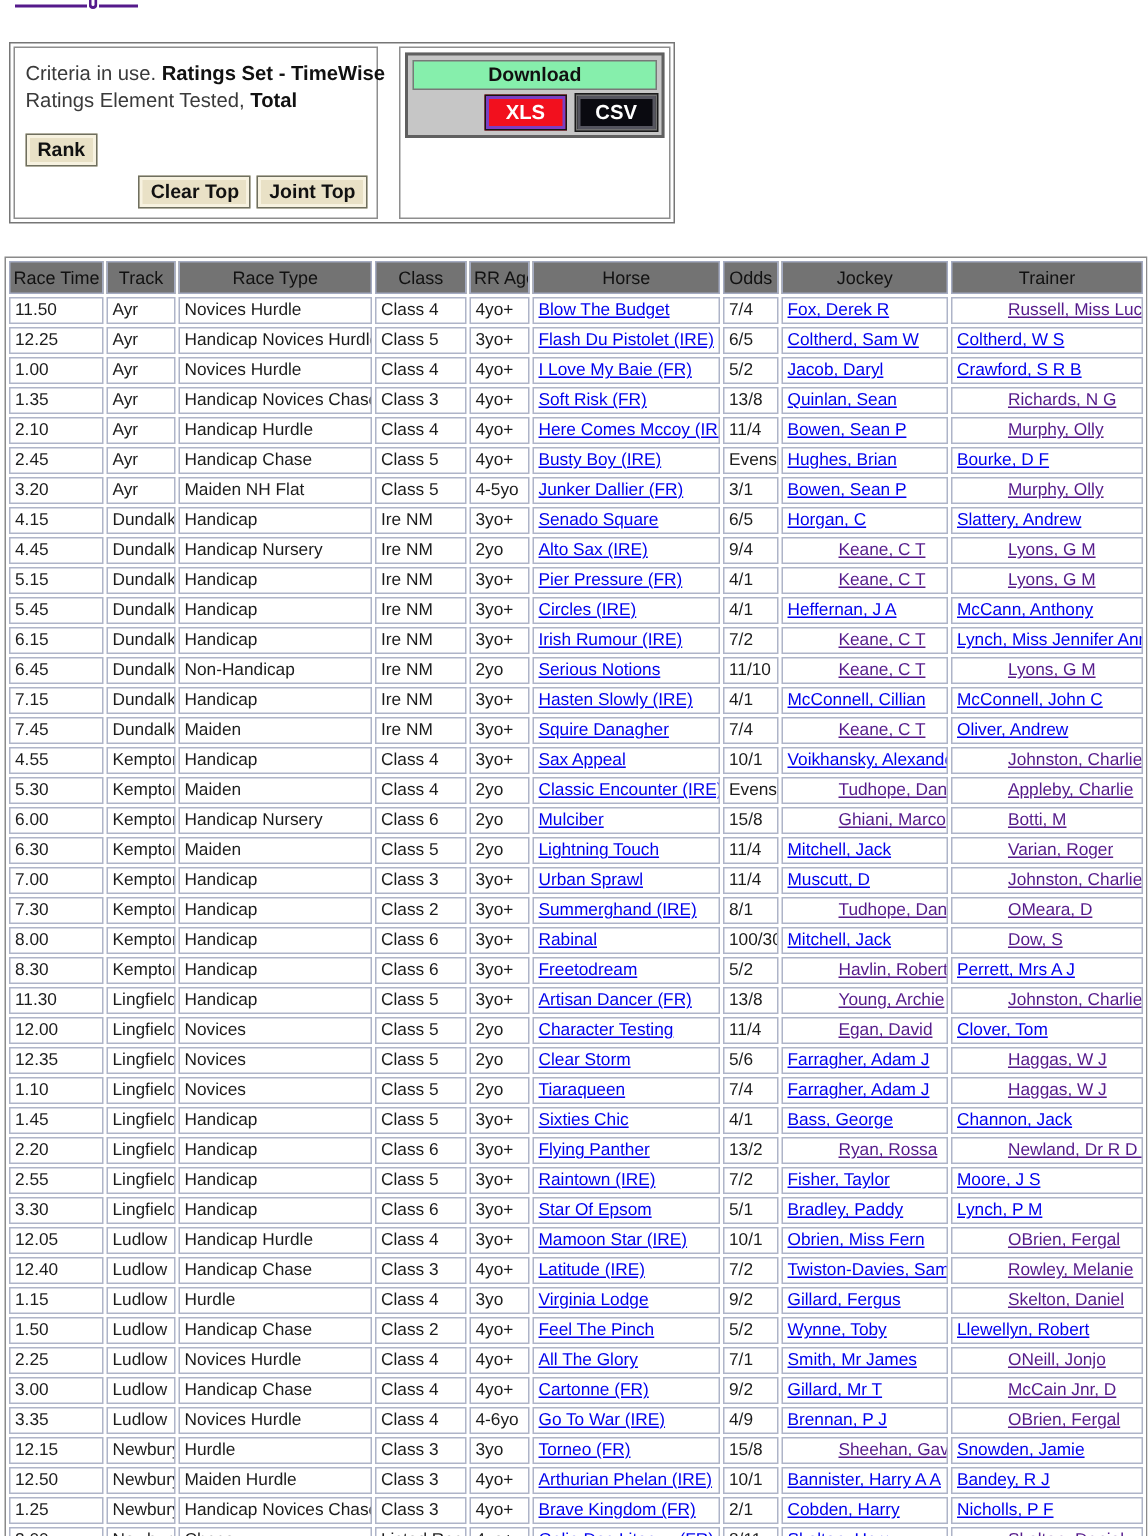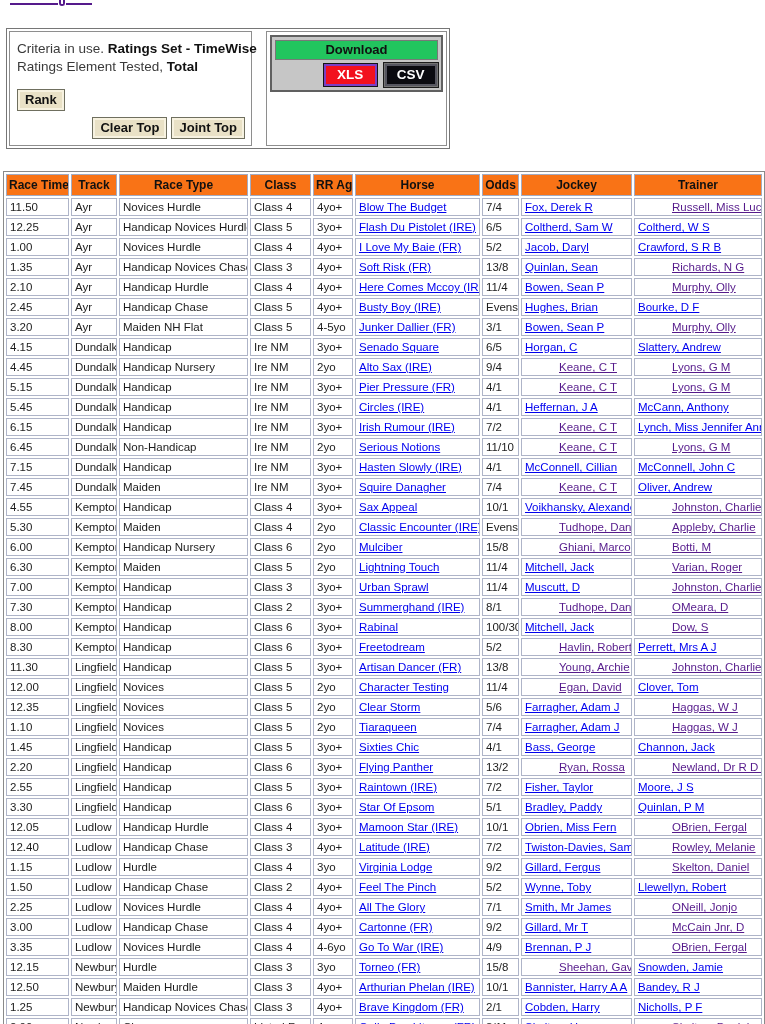--- a/index.html
+++ b/index.html
@@ -20,33 +20,33 @@
   .crit-right { flex:1; padding:3px; }
   .crit-line { font-size:13.5px; line-height:18px; color:#3a3a3a; white-space:nowrap; }
   .crit-line b { color:#111; }
   .btn3d { display:inline-block; font-weight:bold; font-size:13px; color:#111;
            background:#e9e1c6; border:1px solid #6f6f5f; box-shadow:inset 0 0 0 2px #f7f2e0;
            padding:2px 7px 3px; cursor:pointer; font-family:"Liberation Sans", sans-serif; }
   .row-rank { margin-top:13px; }
   .row-tops { margin-top:6px; display:flex; gap:4px;justify-content:flex-end; }
 
   .dl-box { border:2px solid #606060; background:#c6c6c6; padding:3px; }
-  .dl-header { border:1px solid #787878; background:#22c55e; font-weight:bold; font-size:13px;
+  .dl-header { border:1px solid #787878; background:#86efac; font-weight:bold; font-size:13px;
                color:#111; text-align:center; padding:1px 0 2px; }
   .dl-buttons { display:flex; gap:6px; margin-top:3px; }
   .dl-btn { flex:1; font-weight:bold; font-size:13.5px; text-align:center; color:#fff;
             padding:3px 0 4px; cursor:pointer; font-family:"Liberation Sans", sans-serif; }
   .dl-xls { background:#f2101e; border:1px solid #141414; box-shadow:inset 0 0 0 2px #7b3fc4;margin-left:48px; }
   .dl-csv { background:#0a0a10; border:1px solid #737373; box-shadow:inset 0 0 0 2px #55555f, 0 0 0 1px #1a1a1a; }
 
   
   table.results { margin:22px 0 0 3px; table-layout:fixed; width:760px;
                   border:1px solid #8a8a8a; border-spacing:2px; background:#fff; }
-  .results th { border:1px solid #a4abc2; font-size:12px; font-weight:bold; color:#111;
-                text-align:center; padding:3px 2px; background:#f97316; overflow:hidden; white-space:nowrap; }
+  .results th { border:1px solid #a4abc2; font-size:12px; font-weight:normal; color:#111;
+                text-align:center; padding:3px 2px; background:#737373; overflow:hidden; white-space:nowrap; }
   .results td { border:1px solid #aeb4c8; font-size:11.5px; color:#1c1c1c; text-align:left;
                 padding:2px 3px; background:#fff; overflow:hidden; white-space:nowrap; height:17px; }
   .results a { color:#0000EE; text-decoration:underline; }
   .results a.visited { color:#551A8B;margin-left:34px; }
 </style>
 </head>
 <body>
 
 <div class="topstrip">
   <a href="#" class="topclip">
@@ -437,21 +437,21 @@
       </tr>
       <tr>
         <td>3.30</td>
         <td>Lingfield</td>
         <td>Handicap</td>
         <td>Class 6</td>
         <td>3yo+</td>
         <td><a href="#" class="">Star Of Epsom</a></td>
         <td>5/1</td>
         <td><a href="#" class="">Bradley, Paddy</a></td>
-        <td><a href="#" class="">Quinlan, P M</a></td>
+        <td><a href="#" class="">Lynch, P M</a></td>
       </tr>
       <tr>
         <td>12.05</td>
         <td>Ludlow</td>
         <td>Handicap Hurdle</td>
         <td>Class 4</td>
         <td>3yo+</td>
         <td><a href="#" class="">Mamoon Star (IRE)</a></td>
         <td>10/1</td>
         <td><a href="#" class="">Obrien, Miss Fern</a></td>

